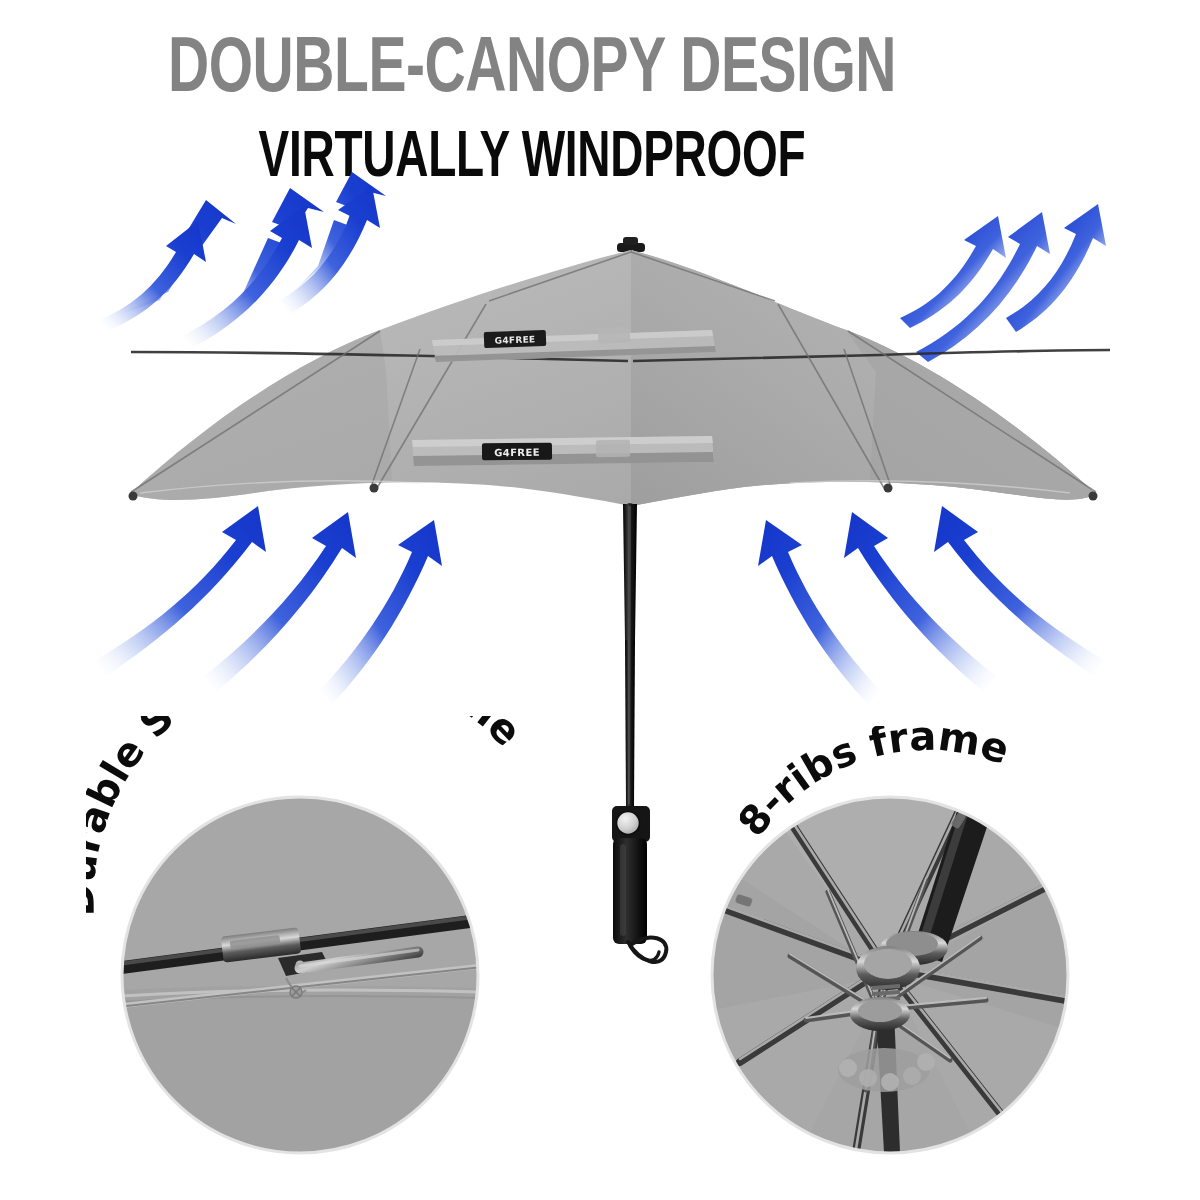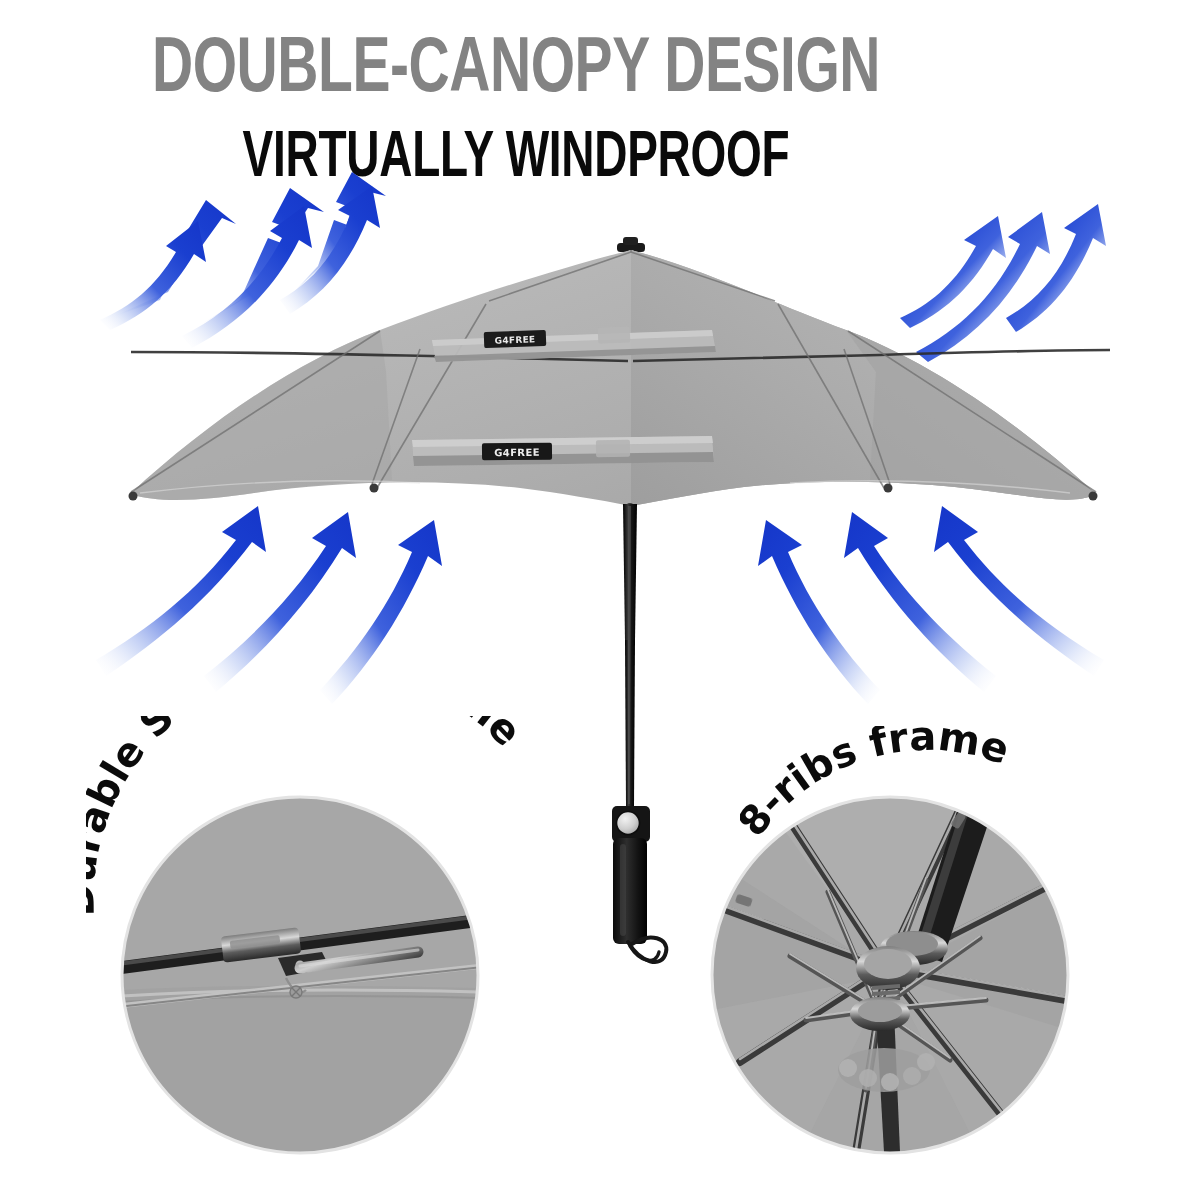--- a/index.html
+++ b/index.html
@@ -20,20 +20,21 @@
     overflow: hidden;
   }
 
   
   .headline-block {
     position: absolute;
     left: 0;
     top: 24px;
     width: 1032px;
     text-align: center;
+    padding-left: 16px;
   }
   .headline-main {
     font-family: "Liberation Sans Narrow", "Liberation Sans", sans-serif;
     font-weight: 700;
     font-size: 62px;
     letter-spacing: -0.5px;
     line-height: 1.02;
     color: #838383;
     transform: scaleX(0.92) scaleY(1.26);
     transform-origin: center top;

